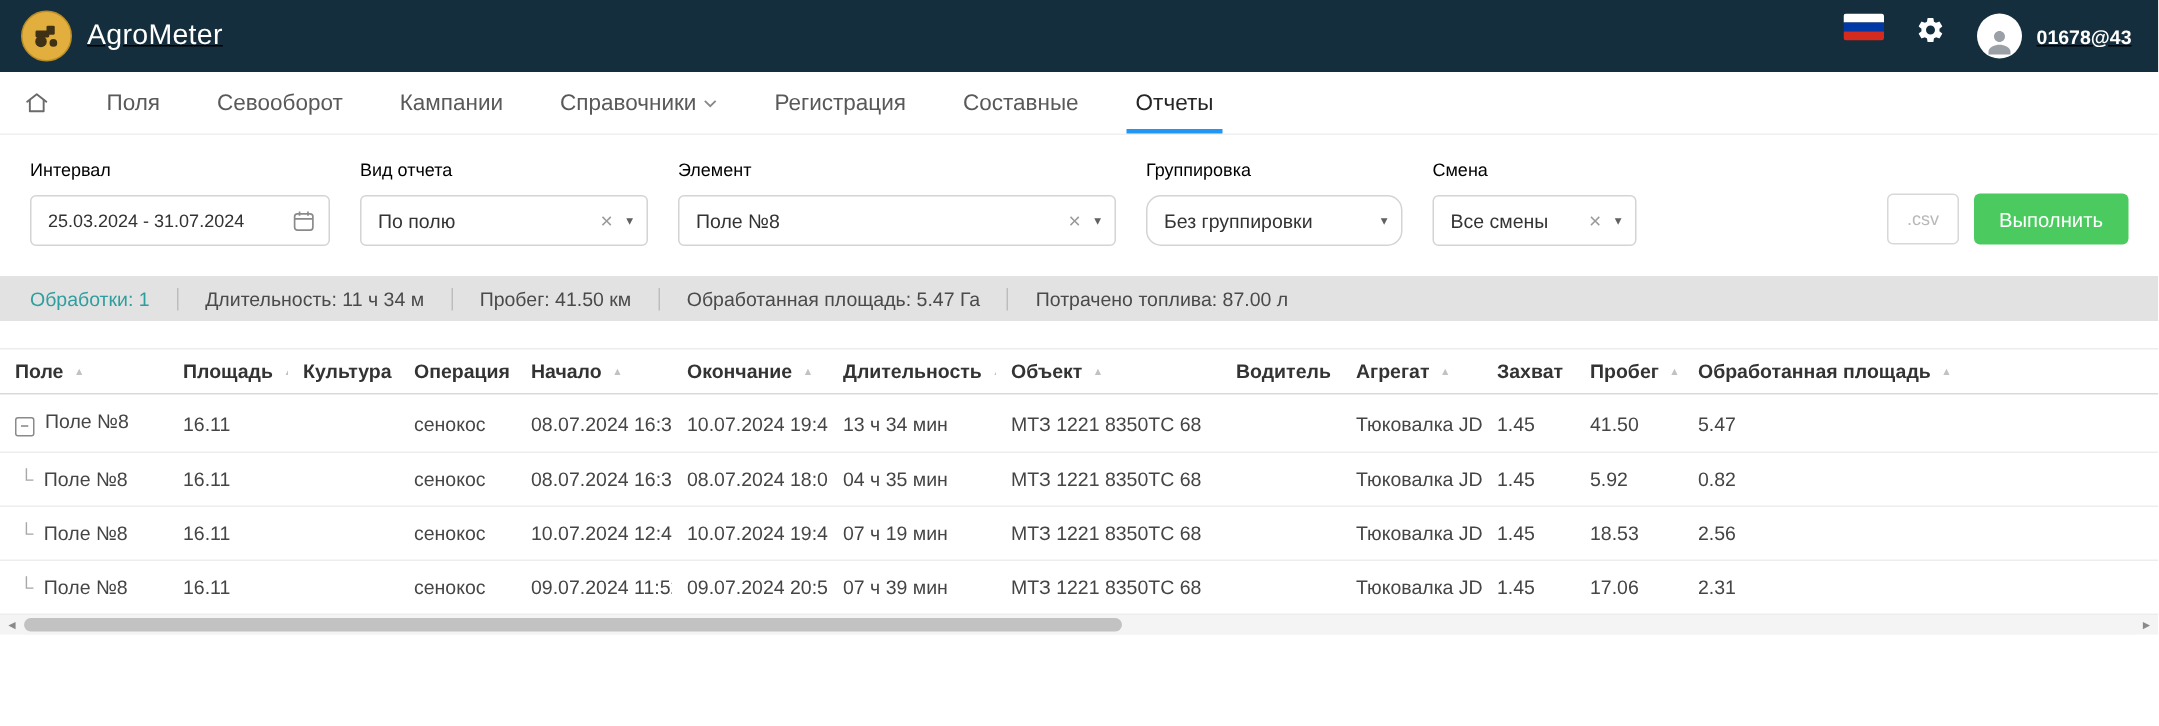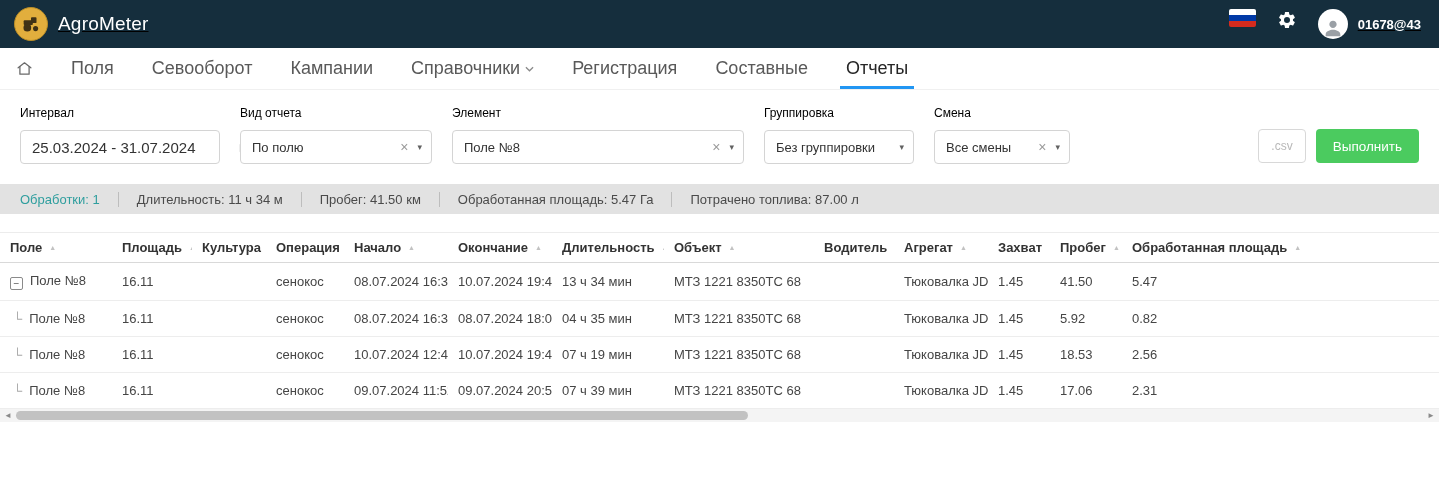--- a/index.html
+++ b/index.html
@@ -16,34 +16,34 @@
   .flag div { flex: 1; }
   .f-w { background: #ffffff; } .f-b { background: #0039a6; } .f-r { background: #d52b1e; }
   .gear { width: 22px; height: 22px; cursor: pointer; display: flex; align-items: center; justify-content: center; }
   .user { display: flex; align-items: center; gap: 10px; cursor: pointer; }
   .avatar { width: 30px; height: 30px; border-radius: 50%; background: #fff; display: flex; align-items: flex-end; justify-content: center; overflow: hidden; }
   .username { color: #fff; font-size: 13px; font-weight: 700; }
 
   
   .navbar { height: 42px; display: flex; align-items: stretch; padding: 0 16px; gap: 38px; border-bottom: 1px solid #f0f0f0; background: #fff; }
   .nav-home { display: flex; align-items: center; cursor: pointer; }
-  .nav-item { display: flex; align-items: center; gap: 5px; font-size: 18px; color: #595959; text-decoration: none; cursor: pointer; position: relative; white-space: nowrap; }
+  .nav-item { display: flex; align-items: center; gap: 5px; font-size: 15px; color: #595959; text-decoration: none; cursor: pointer; position: relative; white-space: nowrap; }
   .nav-item.active { color: #262626; }
   .nav-item.active::after { content: ""; position: absolute; left: -6px; right: -6px; bottom: 0; height: 3px; background: #2196f3; }
 
   
   .filters { display: flex; align-items: flex-start; padding: 16px 20px 20px; gap: 20px; }
   .filter-group label { display: block; font-size: 12px; color: #000000; margin-bottom: 10px; }
   .control { height: 34px; border: 1px solid #d4d4d4; border-radius: 4px; background: #fff; display: flex; align-items: center; justify-content: space-between; padding: 0 9px 0 11px; font-size: 13px; color: #333; cursor: pointer; gap: 8px; }
-  .control-input { border: none; outline: none; font-family: "Liberation Sans", sans-serif; font-size: 15px; color: #333; flex: 1; background: transparent; }
+  .control-input { border: none; outline: none; font-family: "Liberation Sans", sans-serif; font-size: 12px; color: #333; flex: 1; background: transparent; }
   .control-value { flex: 1; white-space: nowrap; overflow: hidden; }
   .ctl-icons { display: flex; align-items: center; gap: 9px; }
   .clear-icon { color: #9a9a9a; font-size: 14px; line-height: 1; cursor: pointer; }
   .dd-caret { color: #616161; font-size: 9px; line-height: 1; cursor: pointer; }
-  .w-interval { width: 200px; } .w-report { width: 192px; } .w-element { width: 292px; } .w-grouping { width: 150px; } .w-shift { width: 136px; }
+  .w-interval { width: 200px; } .w-report { width: 192px; } .w-element { width: 292px; } .w-grouping { width: 171px; border-radius: 10px; } .w-shift { width: 136px; }
   .filter-actions { margin-left: auto; margin-top: 23px; display: flex; gap: 10px; }
   .btn-csv { height: 34px; padding: 0 12px; background: #fff; border: 1px solid #d8d8d8; border-radius: 4px; color: #b8b8b8; font-size: 12px; font-family: "Liberation Sans", sans-serif; cursor: pointer; }
   .btn-run { height: 34px; padding: 0 17px; background: #4bcb5f; border: none; border-radius: 4px; color: #fff; font-size: 13.5px; font-family: Liberation Sans, sans-serif; cursor: pointer; }
 
   
   .summary { background: #e2e2e2; height: 30px; display: flex; align-items: center; padding: 0 20px; font-size: 13px; color: #4a4a4a; }
   .summary-item { padding: 0 18px; white-space: nowrap; }
   .summary-item:first-child { padding-left: 0; }
   .summary-item.accent { color: #2f9e9e; }
   .sep { width: 1px; height: 15px; background: #bdbdbd; }

